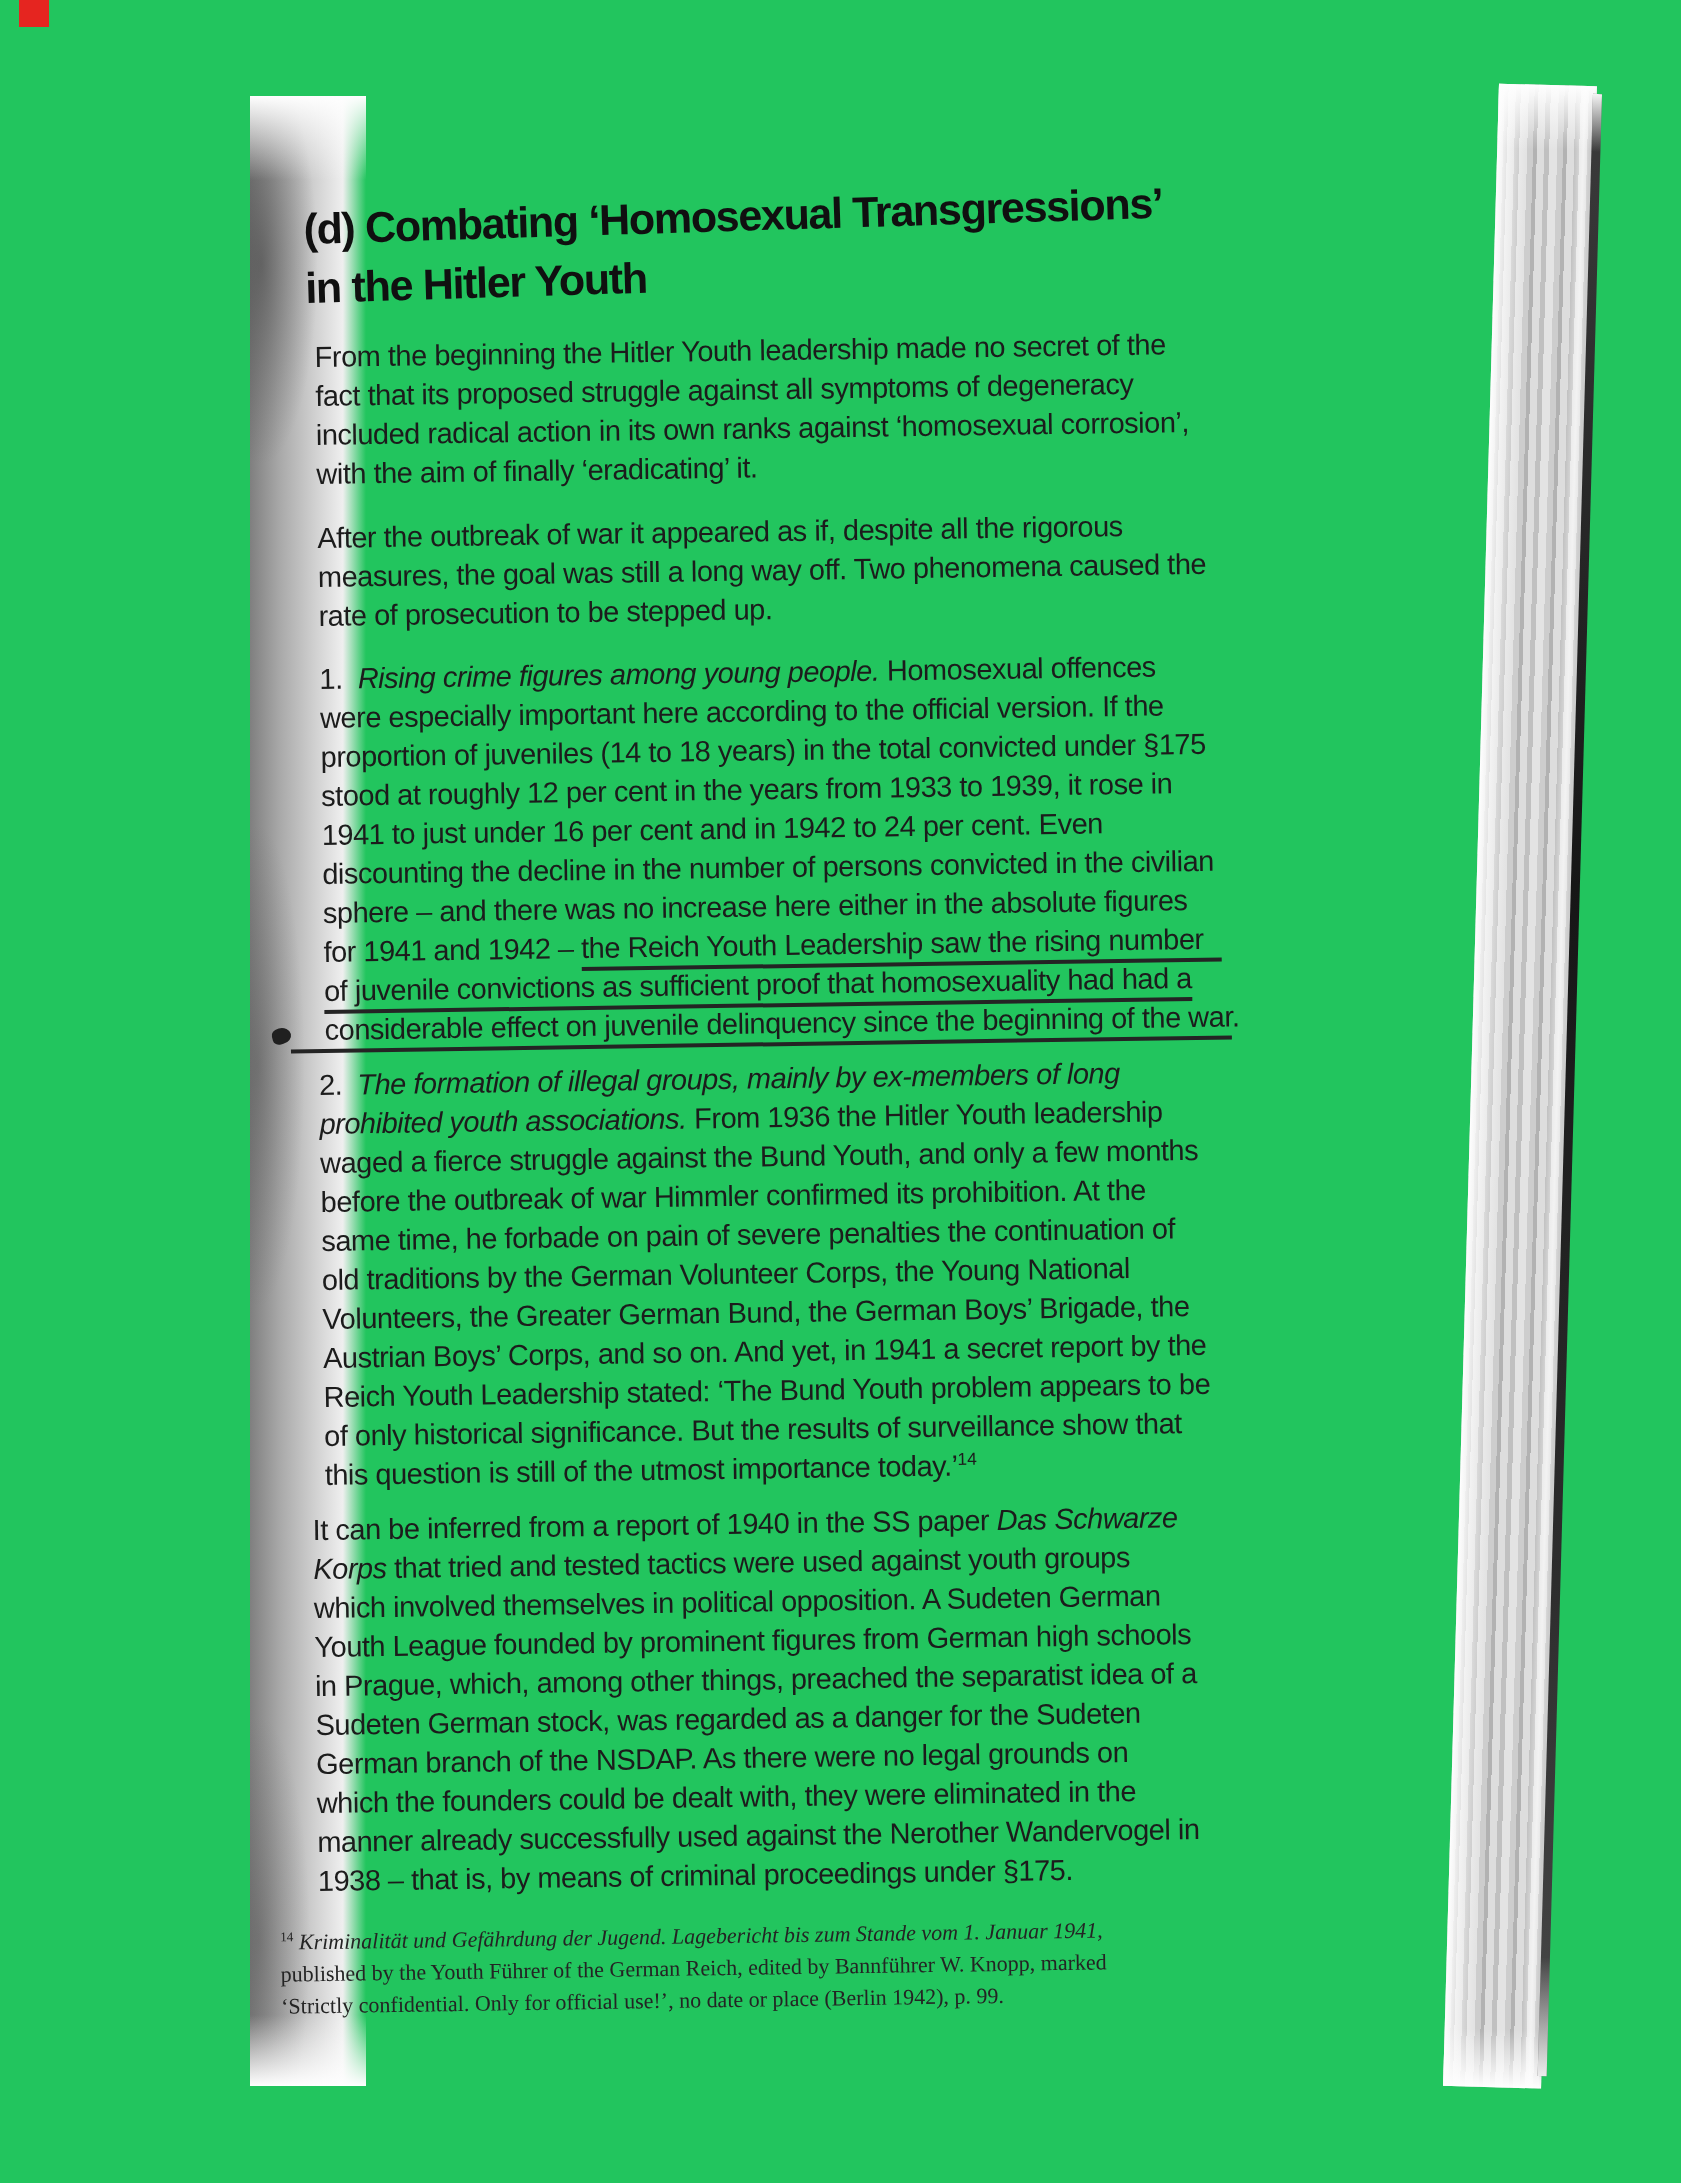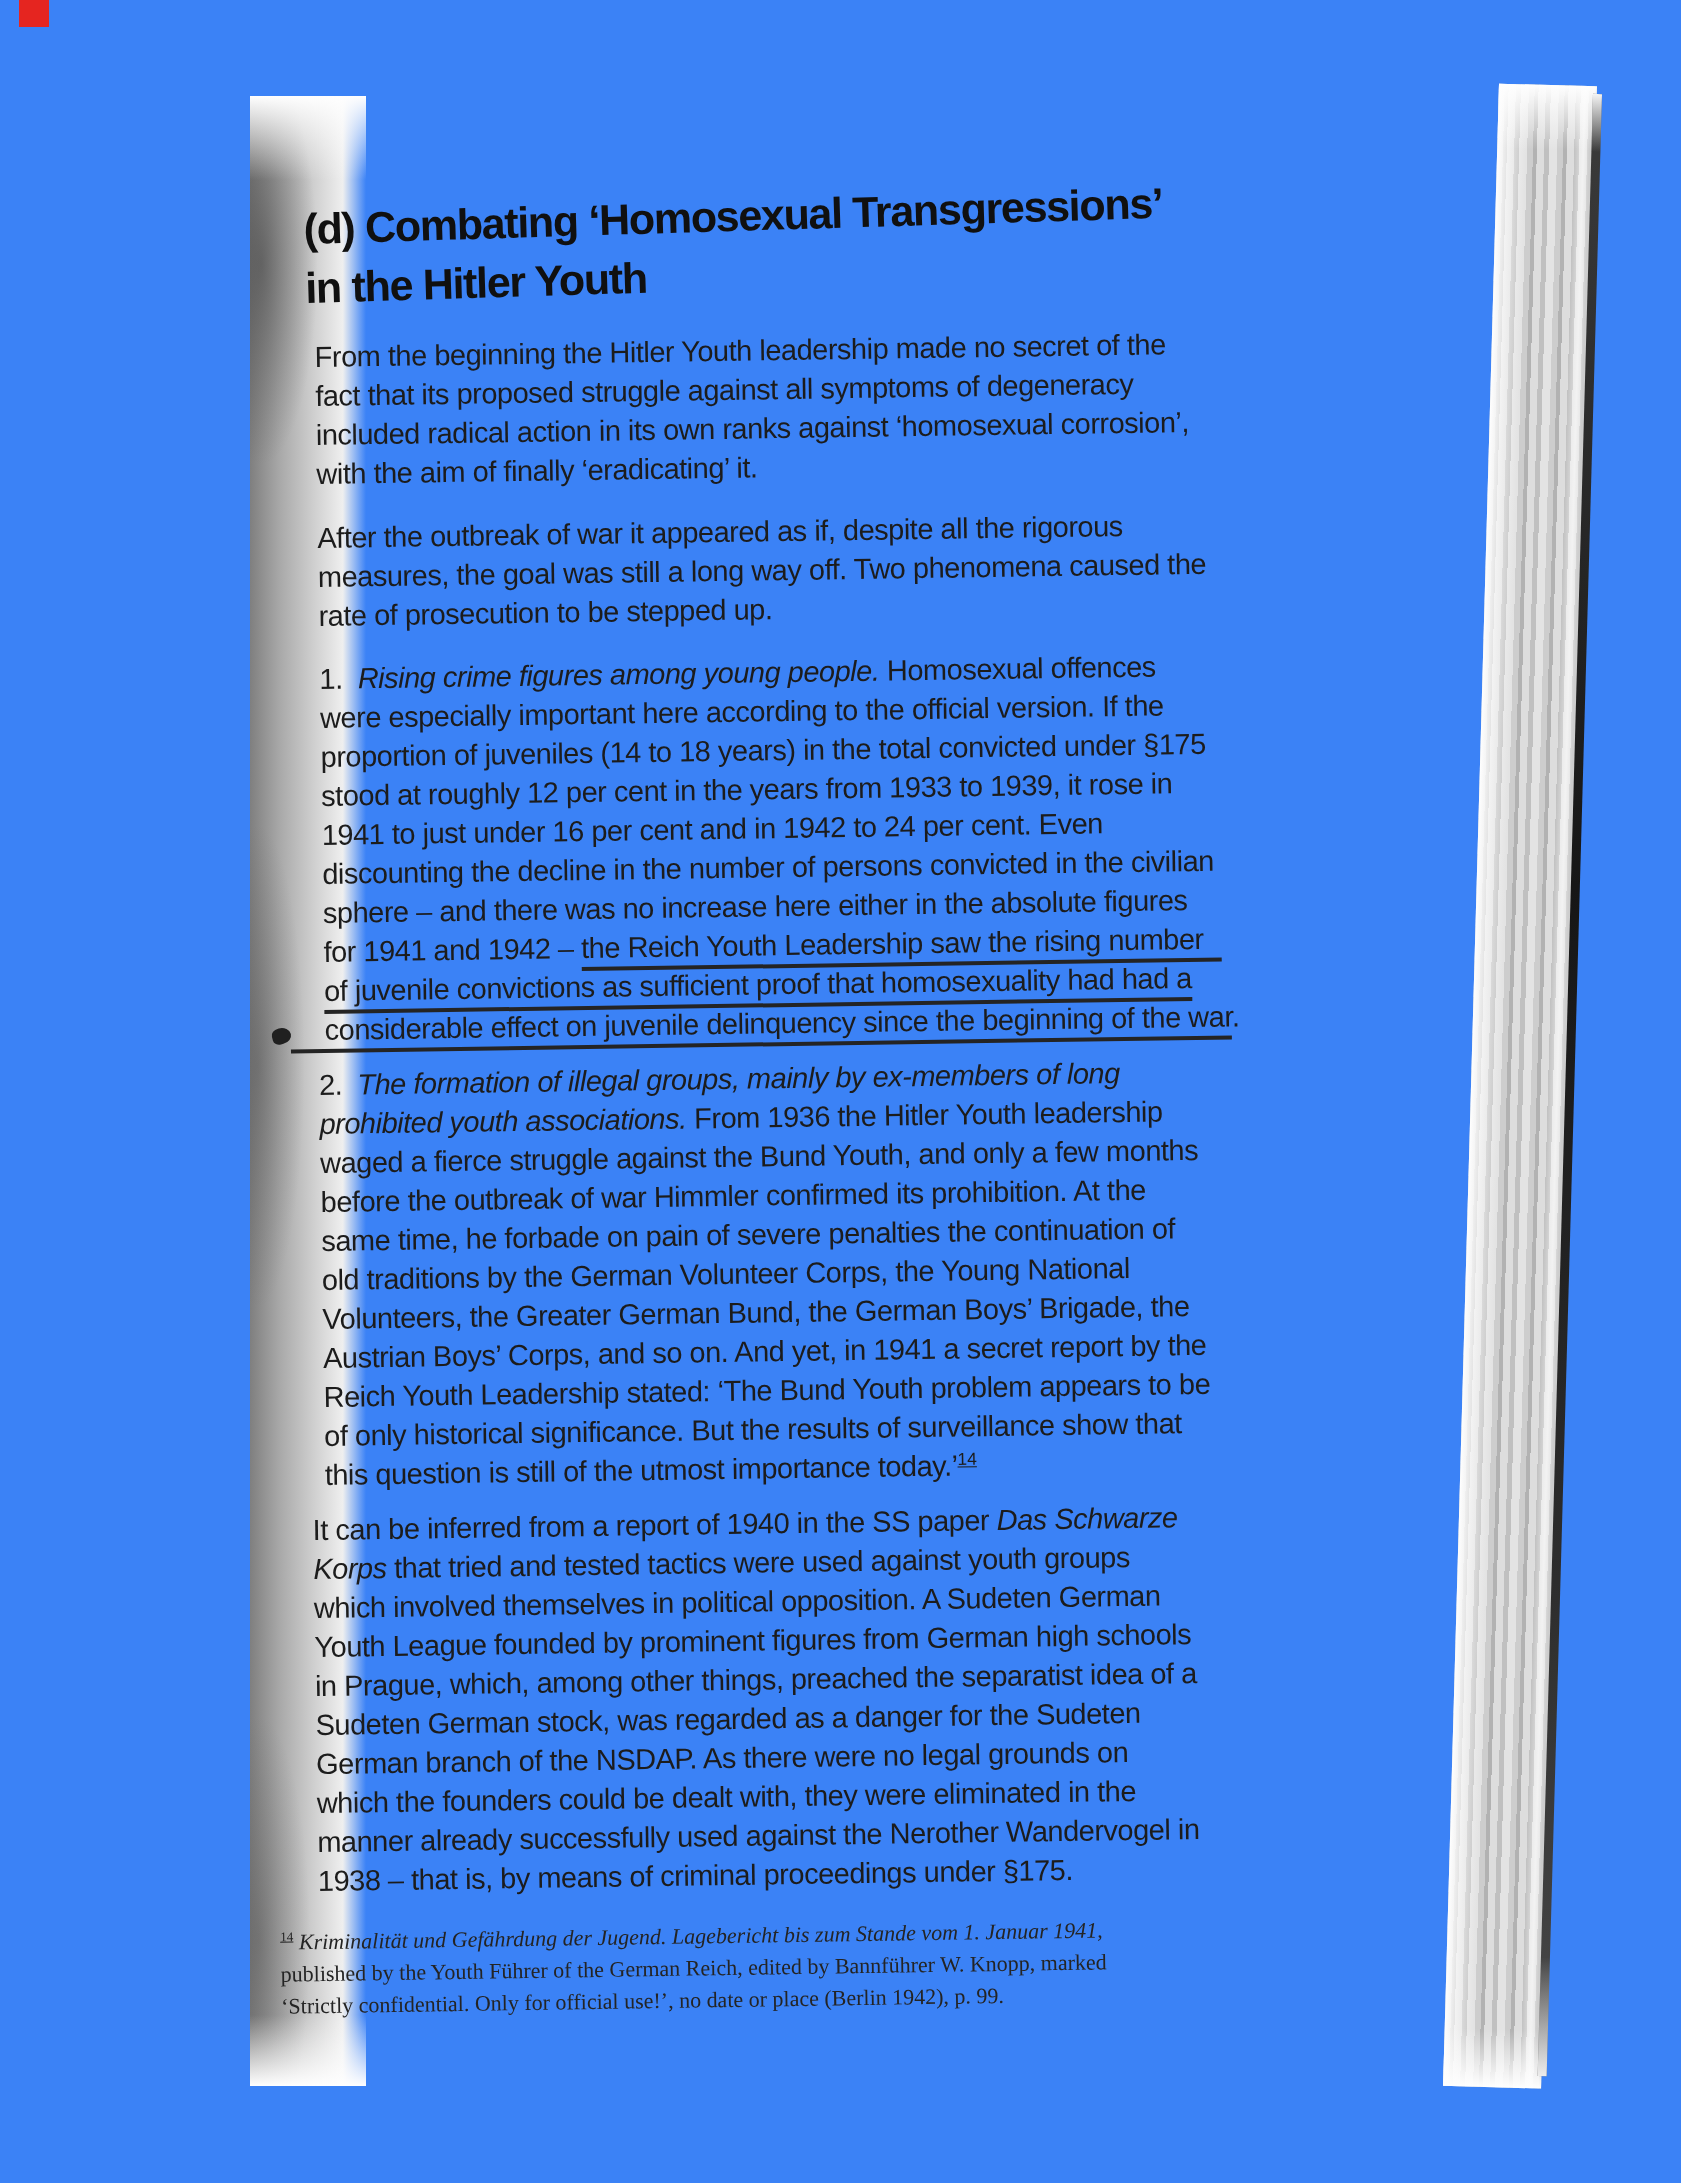--- a/index.html
+++ b/index.html
@@ -1,18 +1,18 @@
 <!DOCTYPE html>
 <html style="font-size:10.3px"><head>
 <meta charset="utf-8">
 <style>
   html,body { margin:0; padding:0; background:#ffffff; }
   .page {
     position:relative; width:1682px; height:2183px; overflow:hidden;
-    background:#3b82f6; font-family:"Liberation Sans", sans-serif; color:#1c1c1c;
+    background:#22c55e; font-family:"Liberation Sans", sans-serif; color:#1c1c1c;
   }
 
   
   .left-band {
     position:absolute; left:250px; top:96px; width:116px; height:1990px;
     background:
       linear-gradient(to bottom, #fefefe 0, rgba(254,254,254,0) 84px),
       linear-gradient(to top,    #fefefe 0, rgba(254,254,254,0) 71px),
       radial-gradient(78px 278px at 11.6px 168px,  rgba(45,45,45,0.45), rgba(0,0,0,0) 72%),
       radial-gradient(65px 336px at 7.8px 970px, rgba(60,60,60,0.32), rgba(0,0,0,0) 72%),
@@ -59,21 +59,21 @@
 
   .par {
     margin:0 0 24.6px 0; font-size:29px; line-height:39px; letter-spacing:-0.5px;
     white-space:pre; color:#1c1c1c;
   }
   .par.li { margin-bottom:16px; }
   .par.sh1 { margin-left:-6.5px; }
   .par.sh2 { margin-left:-19.4px; margin-top:7.8px; }
 
   i { font-style:italic; }
-  sup { font-size:0.6em; vertical-align:super; line-height:0; letter-spacing:0;text-decoration:underline; }
+  sup { font-size:0.6em; vertical-align:super; line-height:0; letter-spacing:0; }
 
   
   u { text-decoration:none; border-bottom:4.5px solid #242424; padding-bottom:3.2px; }
   u.ovr { padding-right:18px; margin-right:-18px; }
   u.ovl { padding-left:34px;  margin-left:-34px; }
 
   .footnote {
     margin:19.4px 0 0 -58px; font-family:"Liberation Serif", serif;
     font-size:22px; line-height:32px; letter-spacing:0; color:#242424; white-space:pre;
   }

